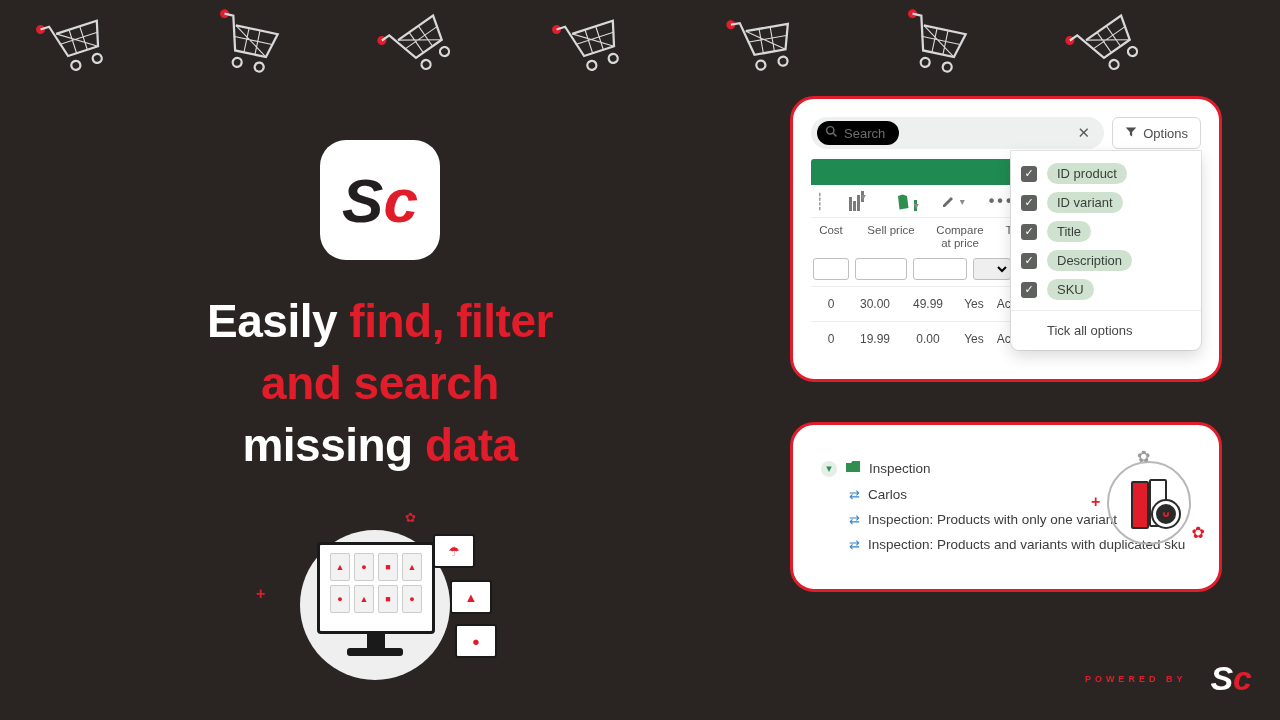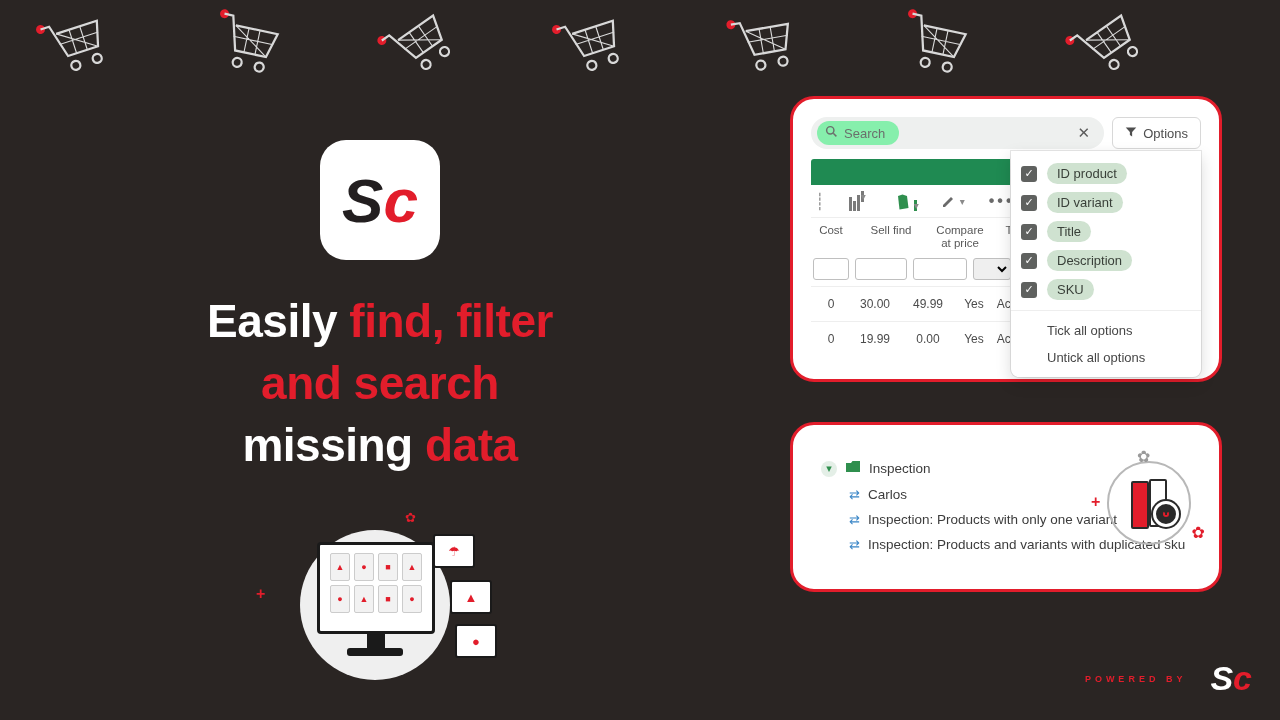--- a/index.html
+++ b/index.html
@@ -117,21 +117,21 @@
     height: 170px;
     padding: 30px 18px 18px 28px;
   }
 
   .search-row { display:flex; gap:8px; align-items:stretch; }
   .search-pill {
     background:#eef0ef; border-radius: 18px; padding:4px 6px 4px 6px;
     display:flex; align-items:center; flex:1;
   }
   .search-inner {
-    background:#86efac; border-radius:14px; padding:4px 14px 4px 8px;
+    background:#000000; border-radius:14px; padding:4px 14px 4px 8px;
     display:flex; align-items:center; gap:6px; color:#6b6f6c; font-size:13px;
   }
   .search-clear { color:#5c5c5c; font-size:15px; padding:0 8px; cursor:pointer; }
   .options-btn {
     border:1px solid #d8d8d8; border-radius:6px; padding:6px 12px;
     display:flex; align-items:center; gap:6px; font-size:13px; color:#4e4e4e;
     background:#fff;
   }
 
   .green-bar { height: 26px; background:#1f8a52; border-radius:3px 3px 0 0; margin-top:10px; }
@@ -336,21 +336,21 @@
             <path d="M2 12 L10 4 L12 6 L4 14 L2 14 Z" fill="#6a6a6a"></path>
           </svg>
           <span class="chev-s">▾</span>
         </span>
       <span class="dots">•••<span class="chev-s" style="margin-left:4px;">▾</span></span>
     </div>
 
     <div class="tbl">
       <div class="hdr">
         <div>Cost</div>
-        <div>Sell find</div>
+        <div>Sell price</div>
         <div><span>Compare</span><br><span>at price</span></div>
         <div>Taxabl</div>
         <div>Status</div>
       </div>
       <div class="filters">
         <input style="">
         <input style="">
         <input style="">
         <select></select>
         <select></select>
@@ -387,21 +387,20 @@
       <div class="dd-item">
         <span class="dd-check">✓</span>
         <span class="dd-pill">Description</span>
       </div>
       <div class="dd-item">
         <span class="dd-check">✓</span>
         <span class="dd-pill">SKU</span>
       </div>
       <div class="dd-sep"></div>
       <div class="dd-action">Tick all options</div>
-      <div class="dd-action">Untick all options</div>
     </div>
   </div>
 </div>
 
 <div class="panel panel-bottom">
   <div class="tree-row">
     <span class="tree-chev">▾</span>
     <span class="tree-folder">
       <svg width="16" height="14" viewBox="0 0 16 14">
           <path d="M1 3 L6 3 L7.5 1 L15 1 L15 12 L1 12 Z" fill="#2f8f4e"></path>

